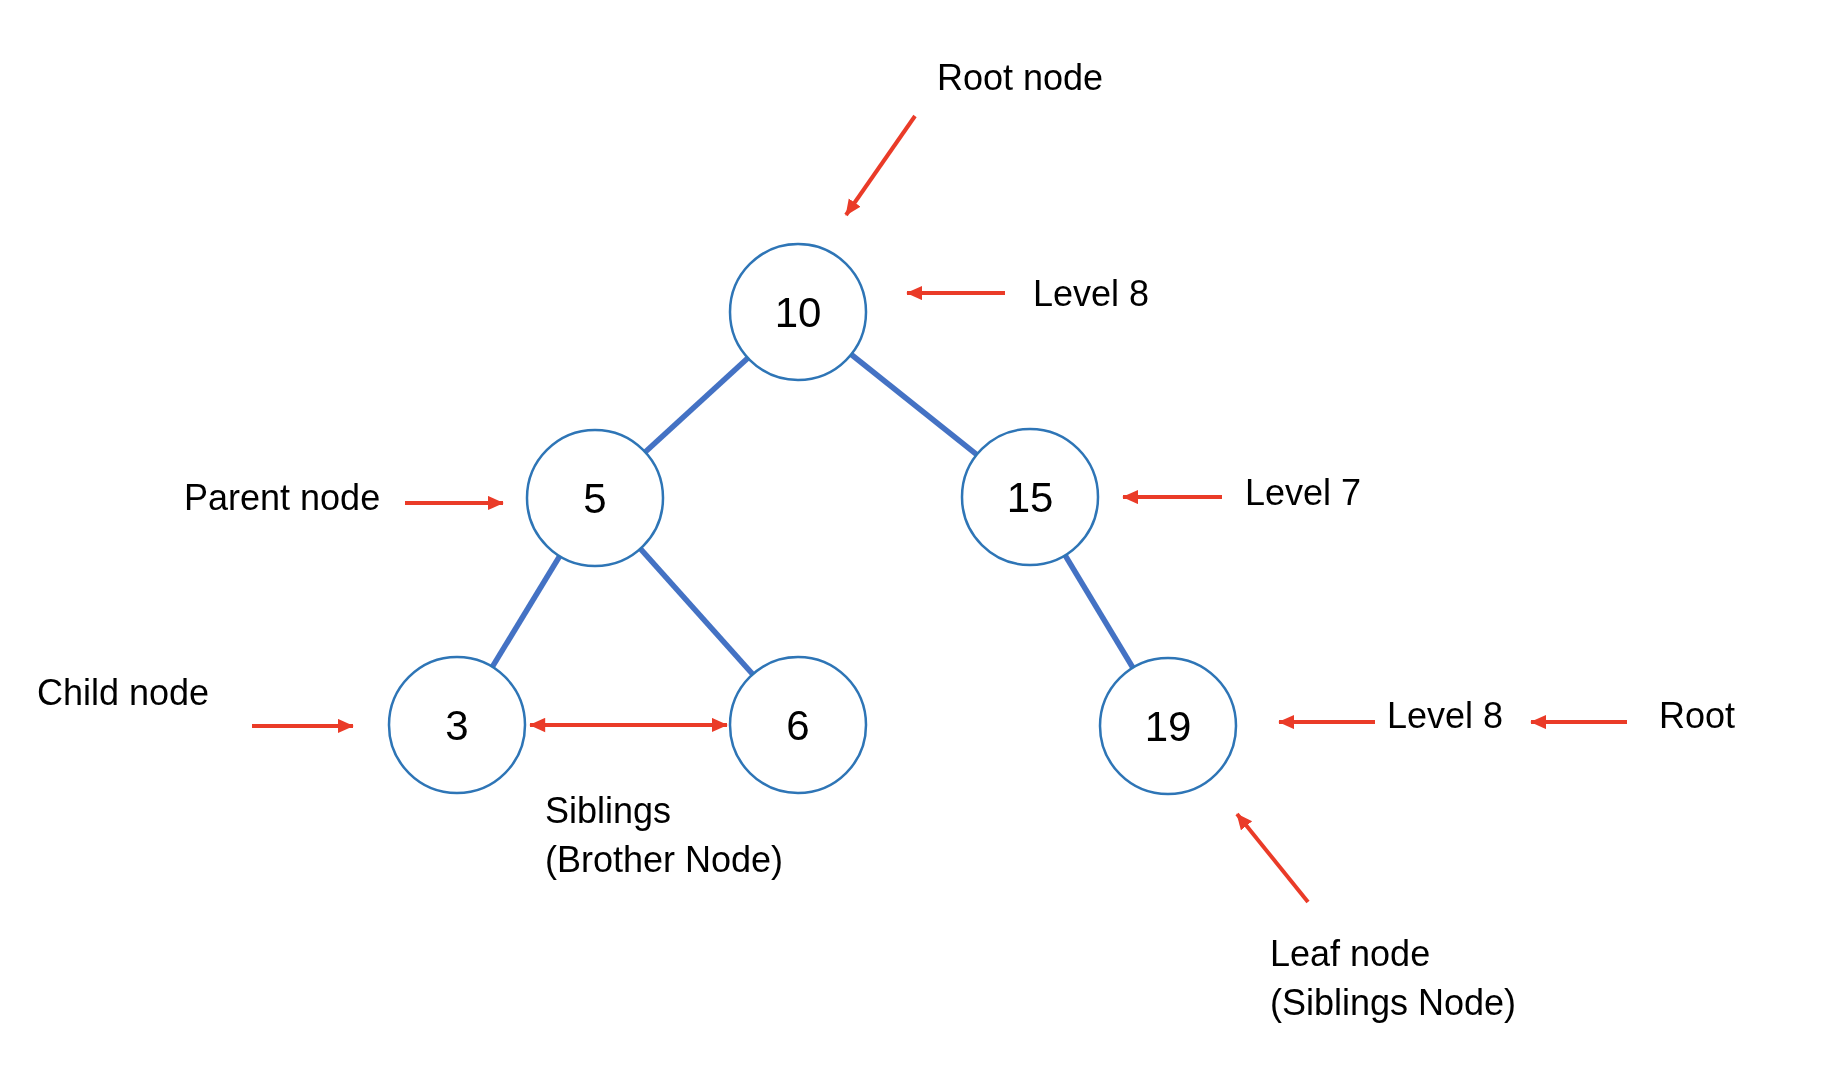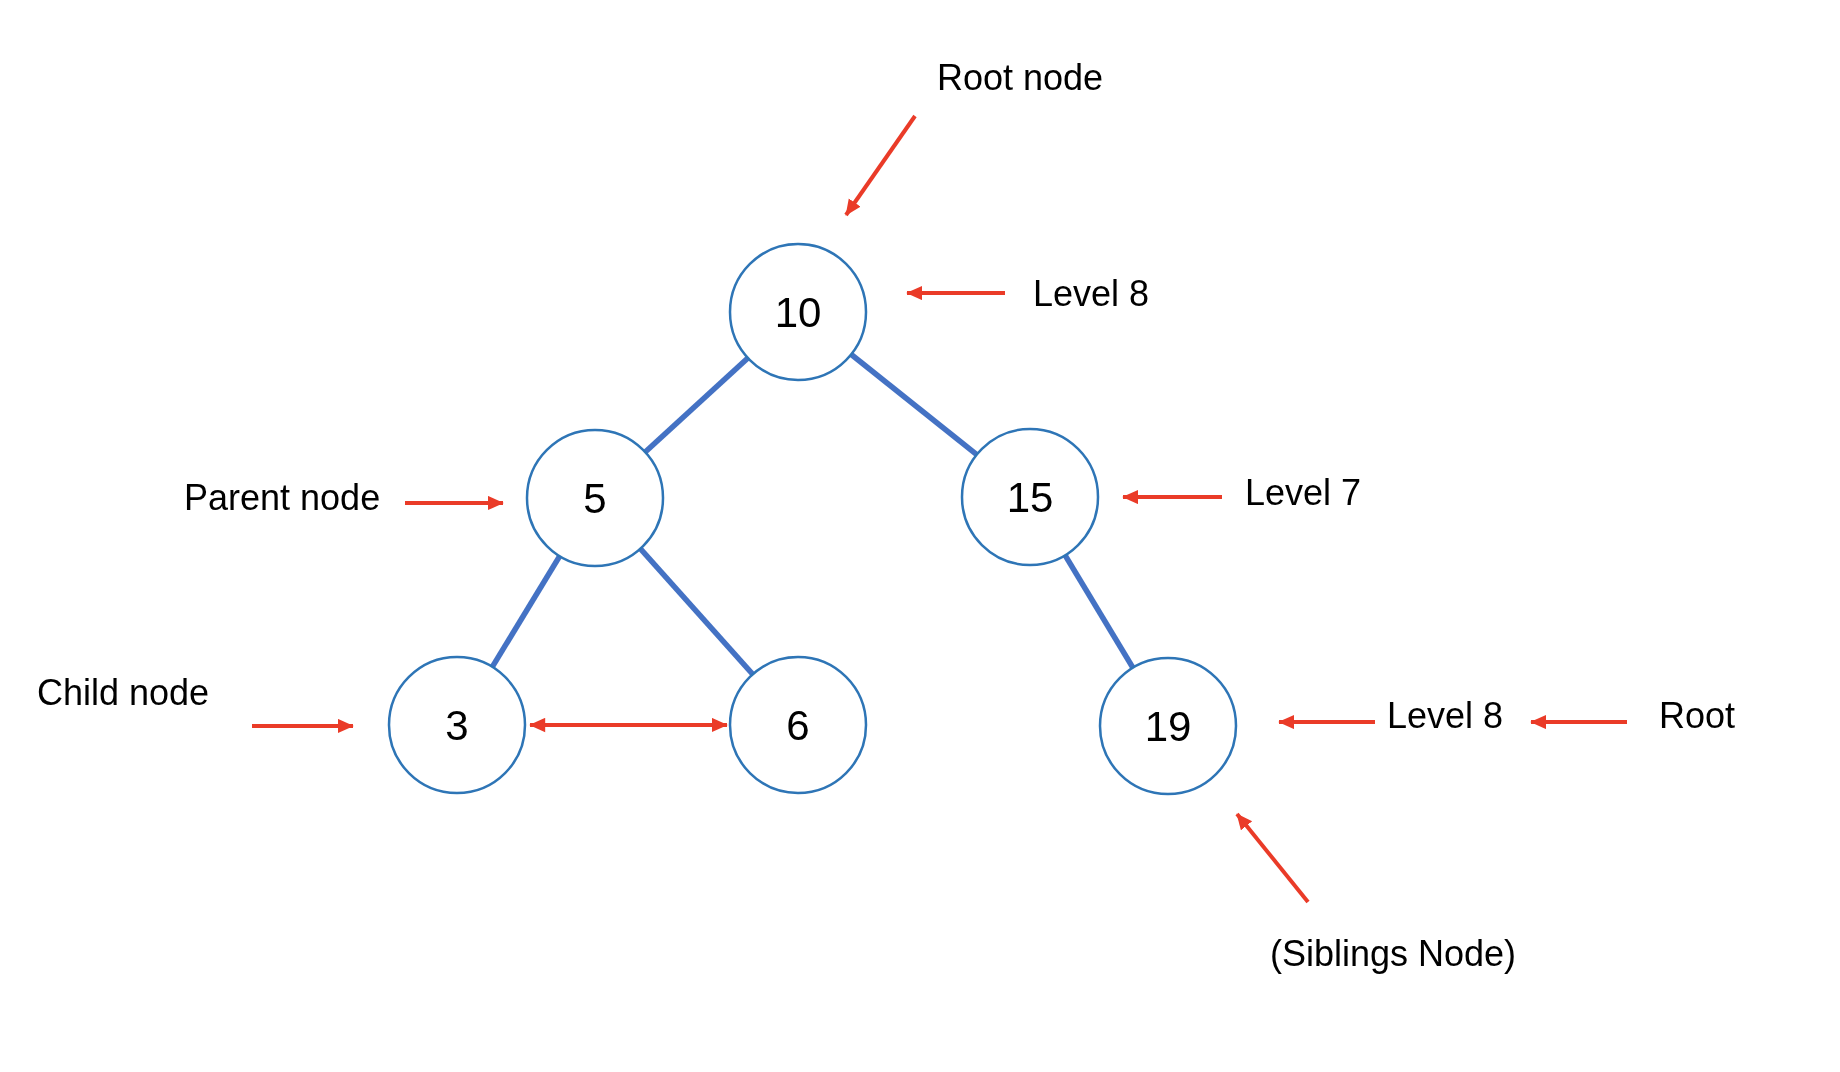--- a/index.html
+++ b/index.html
@@ -91,22 +91,27 @@
   <div class="label" style="left:937px;top:54px">Root node</div>
 
   <div class="label" style="left:1033px;top:270px">Level 8</div>
 
   <div class="label" style="left:184px;top:474px">Parent node</div>
 
   <div class="label" style="left:1245px;top:469px">Level 7</div>
 
   <div class="label" style="left:37px;top:669px">Child node</div>
 
+  <div class="label" style="left:545px;top:787px">
+    <span>Siblings</span>
+    <span>(Brother Node)</span>
+  </div>
 
   <div class="label" style="left:1387px;top:692px">Level 8</div>
 
   <div class="label" style="left:1659px;top:692px">Root</div>
 
   <div class="label" style="left:1270px;top:930px">
+    <span>Leaf node</span>
     <span>(Siblings Node)</span>
   </div>
 
 </div>
 
 </body></html>

